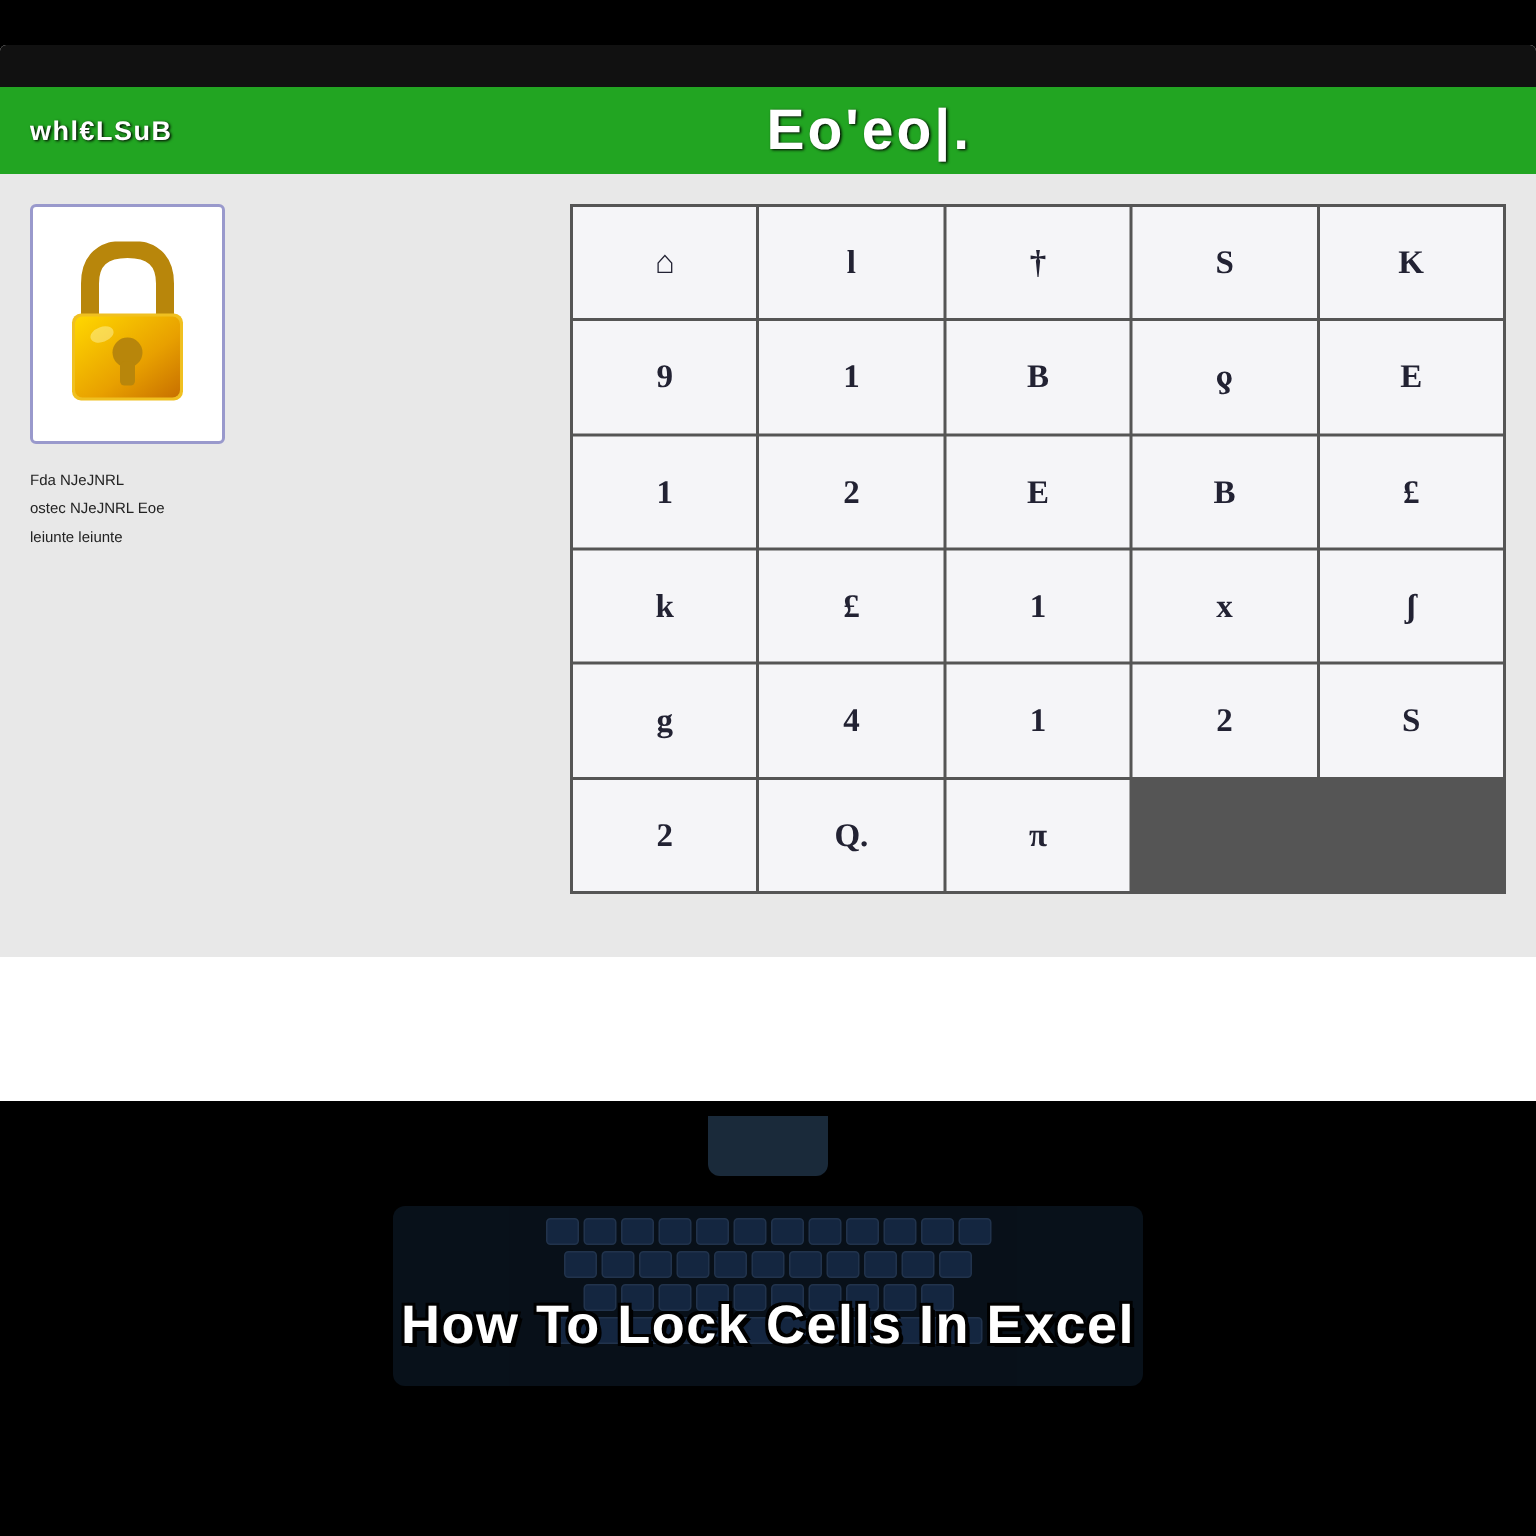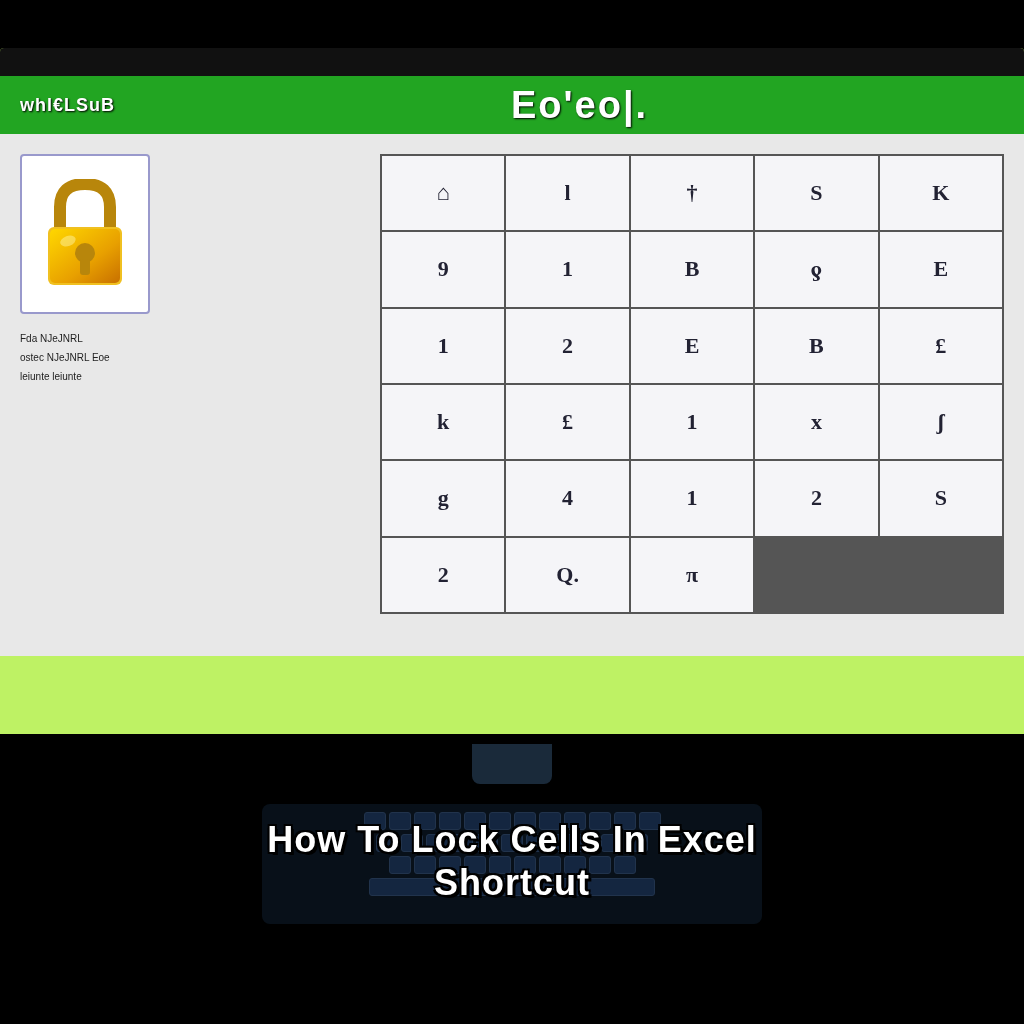--- a/index.html
+++ b/index.html
@@ -14,25 +14,25 @@
     .screen-container {
       position: relative;
       width: 1024px;
       height: 1024px;
       background: #000;
     }
 
     
     .monitor {
       position: absolute;
-      top: 48px;
+      top: 30px;
       left: 0;
       right: 0;
       height: 740px;
-      background: #bef264;
+      background: #ffffff;
       border-radius: 4px;
       overflow: hidden;
     }
 
     
     .screen-top-bar {
       height: 28px;
       background: #111;
       width: 100%;
     }
@@ -316,21 +316,20 @@
             </div>
         </div>
 
       </div>
     </div>
   </div>
 
   <div class="bottom-caption">
     <div class="caption-text">
       <div>How To Lock Cells In Excel</div>
-      <div>Shortcut</div>
     </div>
   </div>
 
   <div class="monitor-bottom">
     <div class="monitor-stand"></div>
     <div class="keyboard-area">
       <div class="keyboard-row">
         <div class="key"></div>
         <div class="key"></div>
         <div class="key"></div>

